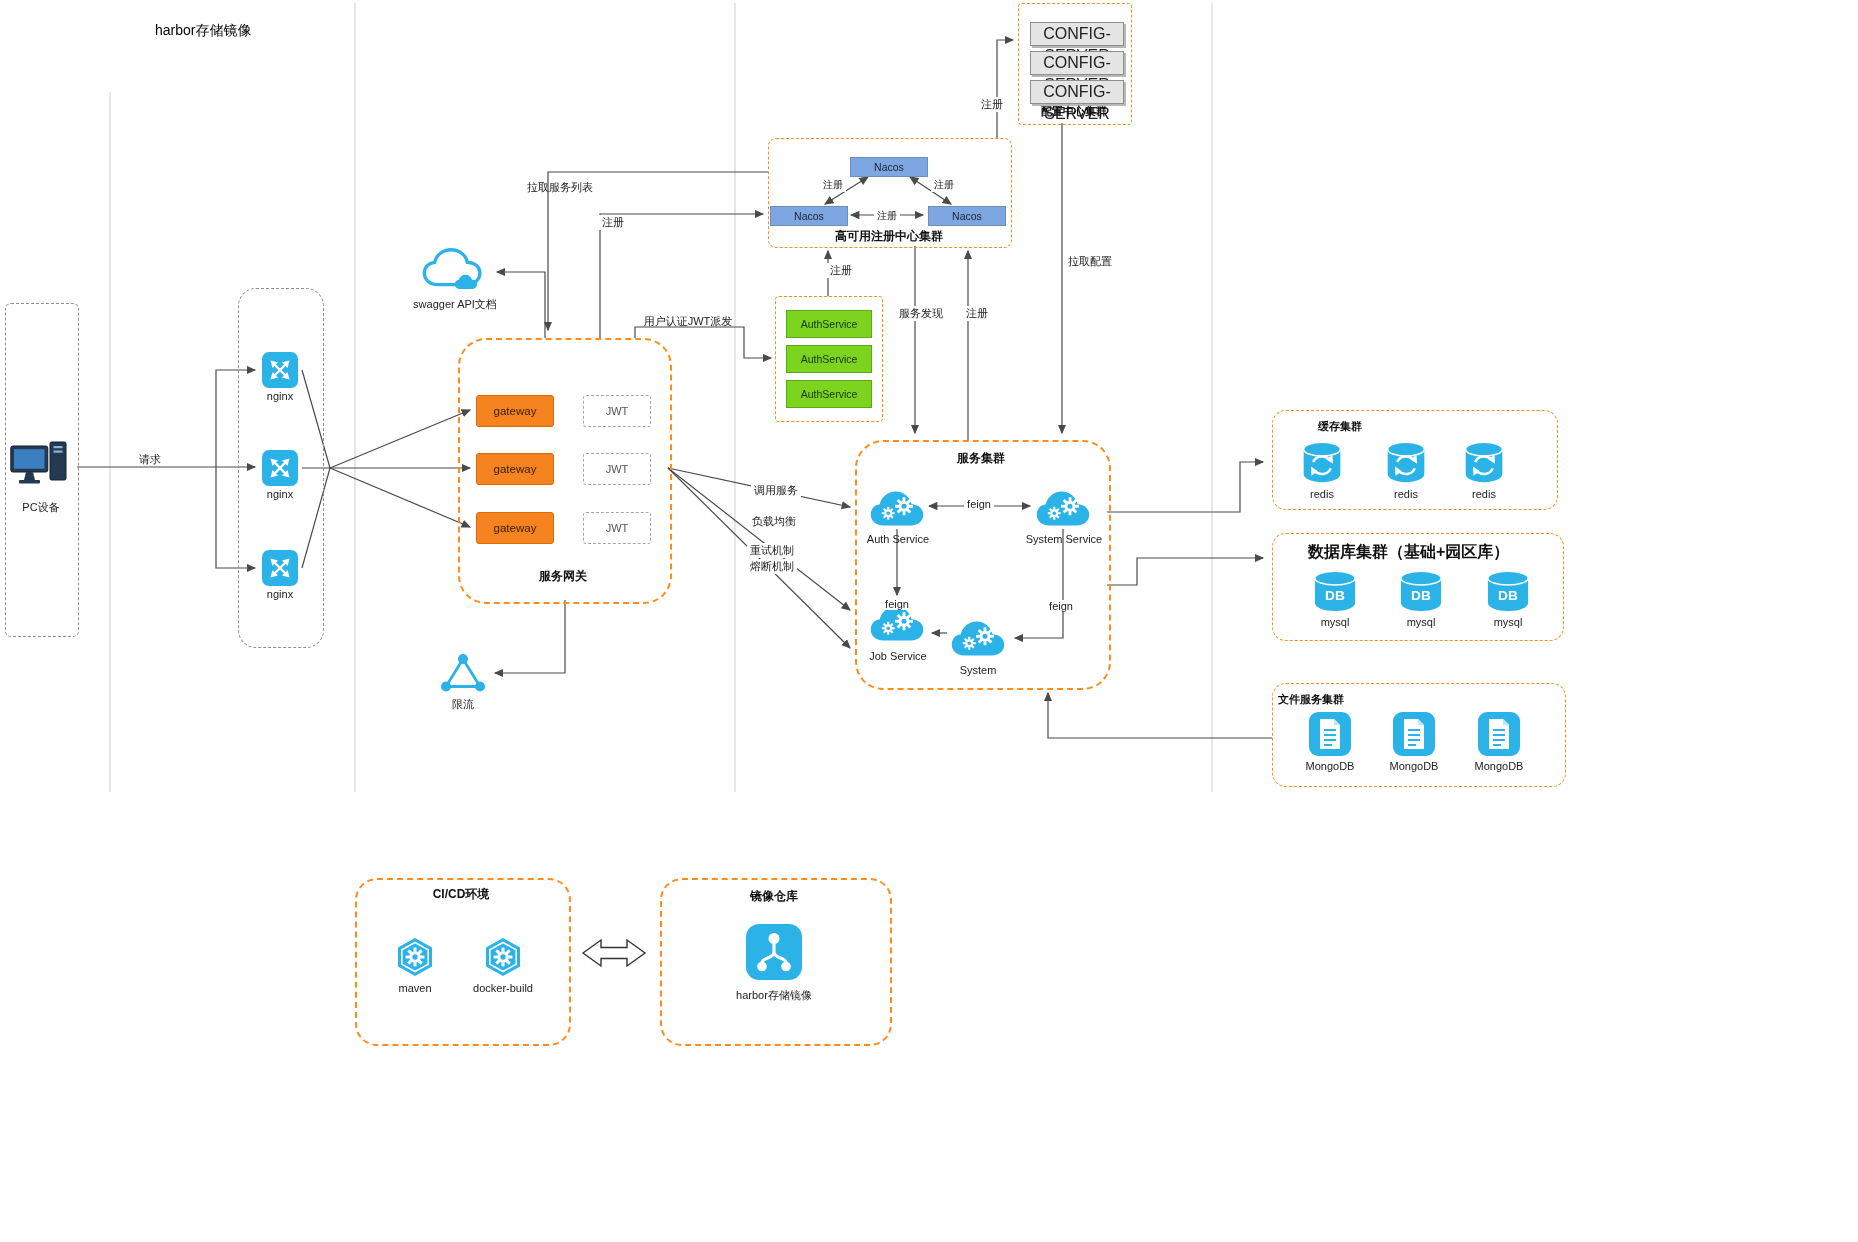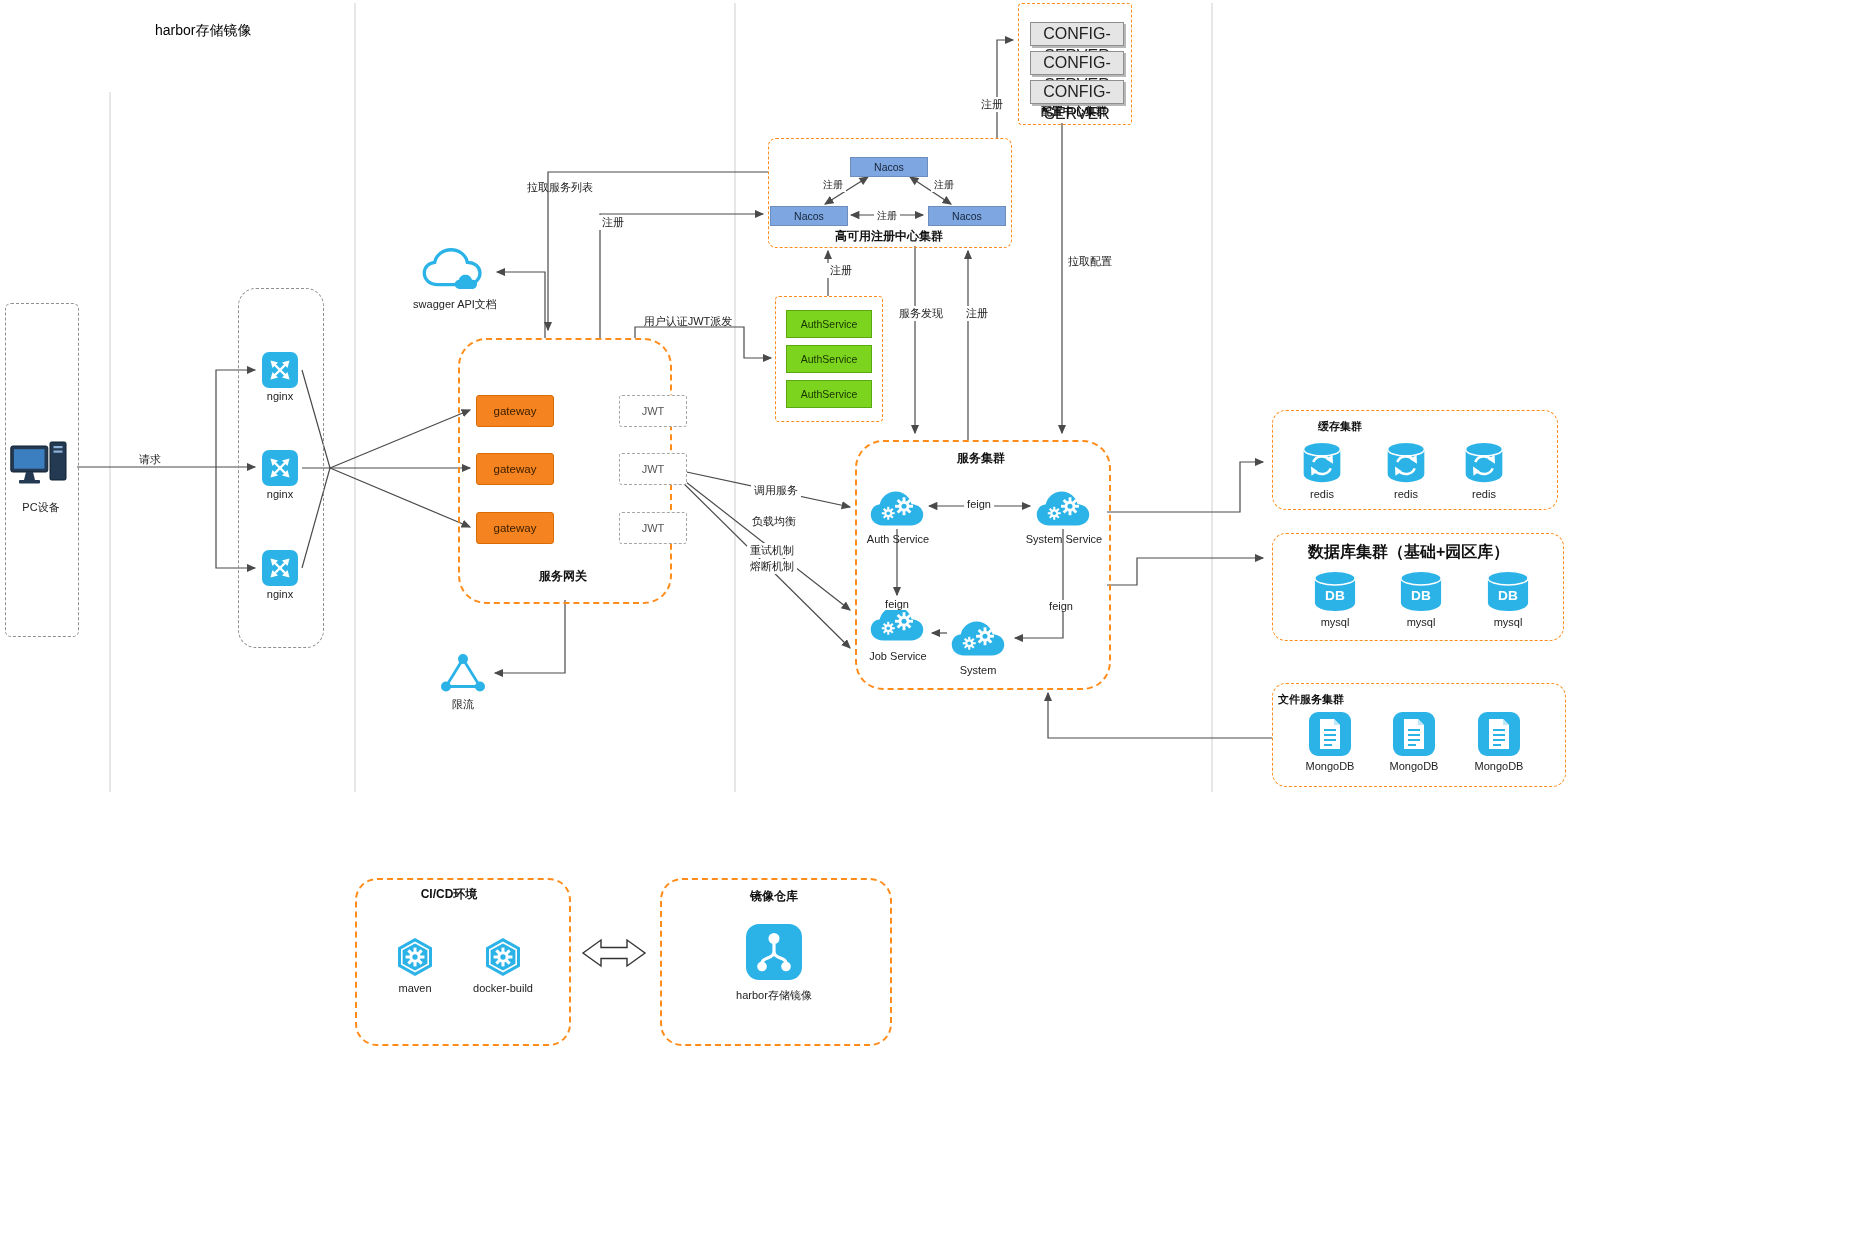--- a/index.html
+++ b/index.html
@@ -12,21 +12,21 @@
   .dor1{border:1.6px dashed #ff8c1a;}
   .ttl{position:absolute;z-index:4;font-weight:bold;font-size:12px;color:#111;white-space:nowrap;}
   .ttl.c{text-align:center;}
   .lbl{position:absolute;z-index:5;font-size:11px;color:#222;transform:translateX(-50%);white-space:nowrap;}
   .lbl.bg{background:#fff;padding:0 3px;}
   .nlab{position:absolute;z-index:4;font-size:11px;color:#222;text-align:center;white-space:nowrap;}
   .ic{position:absolute;z-index:3;}
   .gwbtn{position:absolute;z-index:3;width:76px;height:30px;line-height:30px;text-align:center;
          background:#f5831f;border:1px solid #d96c00;border-radius:3px;font-size:11.5px;color:#3c2000;}
   .jwt{position:absolute;z-index:3;width:66px;height:30px;line-height:30px;text-align:center;
-       background:#fff;border:1.6px dashed #a6a6a6;border-radius:3px;font-size:11px;color:#555;margin-left:36px;}
+       background:#fff;border:1.6px dashed #a6a6a6;border-radius:3px;font-size:11px;color:#555;}
   .nacos{position:absolute;z-index:3;width:76px;height:18px;line-height:18px;text-align:center;
          background:#7ea6e0;border:1px solid #6c8ebf;font-size:10.5px;color:#16243a;}
   .cfgsrv{position:absolute;z-index:3;width:92px;height:22px;line-height:22px;text-align:center;
           background:#e5e5e5;border:1px solid #8f8f8f;box-shadow:2px 2px 0 rgba(0,0,0,.28);font-size:16px;color:#222;}
   .authsrv{position:absolute;z-index:3;width:84px;height:26px;line-height:26px;text-align:center;
            background:#7cd41e;border:1px solid #5aa812;font-size:10.5px;color:#173300;}
   .deploy{position:absolute;z-index:3;left:148px;top:800px;width:1048px;height:52px;
           background:#ee7eb6;border:1px solid #c55b92;display:flex;align-items:center;justify-content:center;
           font-size:17px;color:#222;}
   .maintitle{position:absolute;z-index:4;left:155px;top:22px;font-size:14px;color:#000;}
@@ -291,21 +291,21 @@
       <use href="#ic-doc"></use>
     </svg>
   <div class="nlab" style="left:1369px;top:760px;width:90px">MongoDB</div>
   <svg class="ic" style="left:1478px;top:712px;width:42px;height:44px">
       <use href="#ic-doc"></use>
     </svg>
   <div class="nlab" style="left:1454px;top:760px;width:90px">MongoDB</div>
 
 
   <div class="gbox dor" style="left:355px;top:878px;width:212px;height:164px;border-radius:22px"></div>
-  <div class="ttl c" style="left:343px;top:886px;width:212px">CI/CD环境</div>
+  <div class="ttl c" style="left:355px;top:886px;width:212px">CI/CD环境</div>
   <svg class="ic" style="left:395px;top:937px;width:40px;height:40px">
       <use href="#ic-hex"></use>
     </svg>
   <div class="nlab" style="left:375px;top:982px;width:80px">maven</div>
   <svg class="ic" style="left:483px;top:937px;width:40px;height:40px">
       <use href="#ic-hex"></use>
     </svg>
   <div class="nlab" style="left:455px;top:982px;width:96px">docker-build</div>
 
   <div class="gbox dor" style="left:660px;top:878px;width:228px;height:164px;border-radius:22px"></div>

